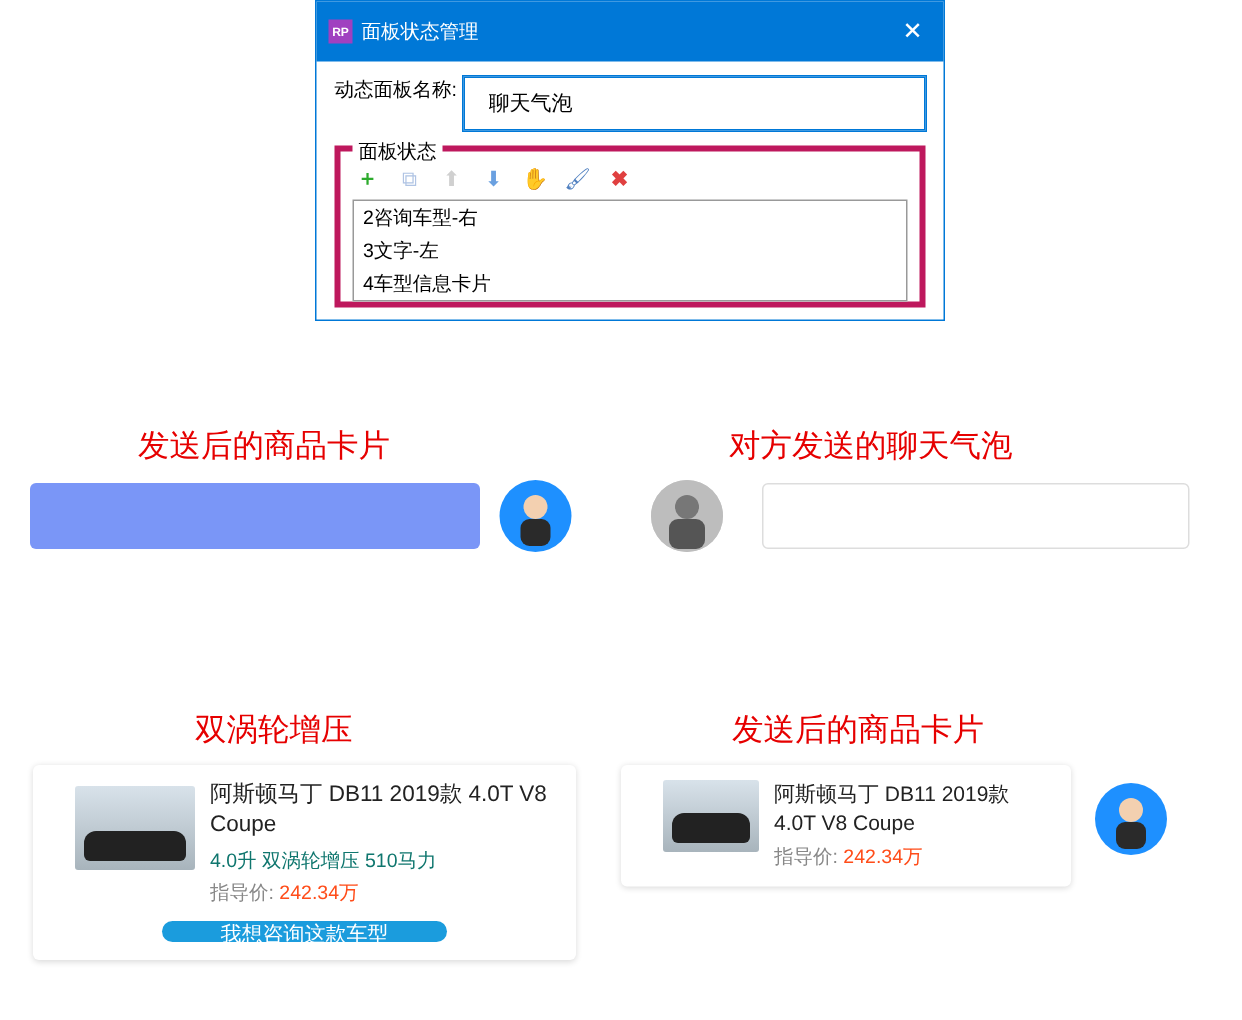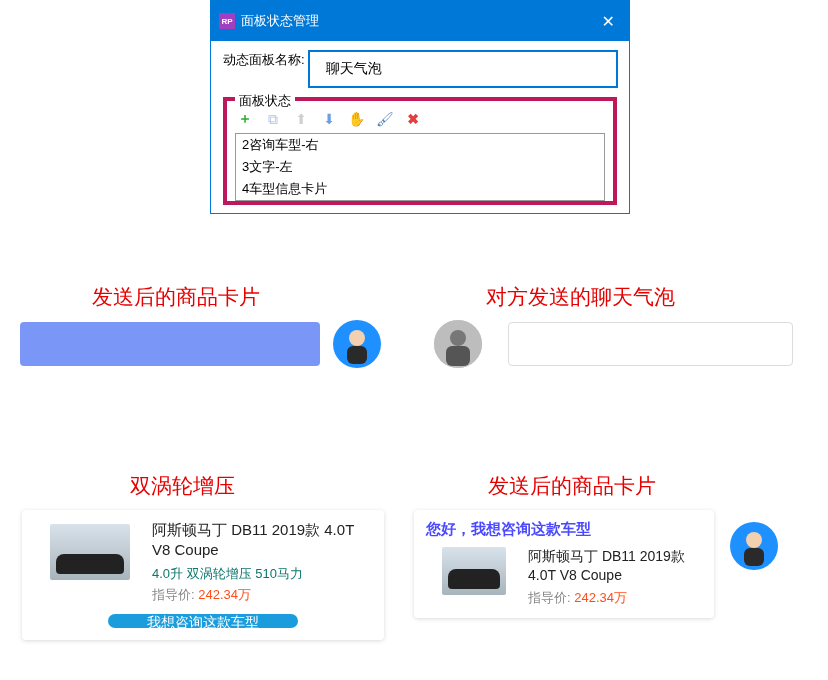--- a/index.html
+++ b/index.html
@@ -38,21 +38,21 @@
 
   
   .my-bubble { position: absolute; left: 20px; top: 322px; width: 300px; height: 44px; background: #7a96f7; border-radius: 4px; }
   .other-bubble { position: absolute; left: 508px; top: 322px; width: 285px; height: 44px; background: #fff; border: 1px solid #ddd; border-radius: 4px; }
   .avatar1 { position: absolute; left: 333px; top: 320px; width: 48px; height: 48px; border-radius: 50%; background: #1e90ff; overflow: hidden; }
   .avatar2 { position: absolute; left: 434px; top: 320px; width: 48px; height: 48px; border-radius: 50%; background: #ccc; overflow: hidden; }
   .avatar-face { width:100%; height:100%; display:flex; align-items:center; justify-content:center; }
 
   
   .card1 { position: absolute; left: 22px; top: 510px; width: 362px; padding: 10px 12px 12px 12px; background: #fff; box-shadow: 0 1px 4px rgba(0,0,0,0.15); border-radius: 4px; }
-  .card-row { display: flex; gap: 22px; padding-left: 16px; }
+  .card-row { display: flex; gap: 10px; padding-left: 16px; }
   .car-thumb { width: 80px; height: 56px; background: linear-gradient(180deg,#d8e2ea 0%,#a8b4bc 100%); border-radius: 2px; position: relative; margin-top: 4px; }
   .car-shape { position:absolute; bottom:6px; left:6px; right:6px; height:20px; background:#222; border-radius:8px 8px 4px 4px; }
   .card-info { flex: 1; font-size: 14px; line-height: 1.35; }
   .car-title { color: #222; font-size: 15px; }
   .car-spec { color: #0f766e; font-size: 13px; margin-top: 4px; }
   .price-row { color: #888; font-size: 13px; margin-top: 4px; }
   .price-val { color: #ff4d1a; font-weight: 500; }
   .inquire-btn { margin: 10px auto 0 auto; display: block; width: 190px; height: 14px; background: #1b9cdd; color: #fff; border: none; border-radius: 15px; font-size: 14px; cursor: pointer; }
 
   
@@ -131,21 +131,20 @@
       <div class="car-spec">4.0升 双涡轮增压 510马力</div>
       <div class="price-row">
         <span>指导价:  </span><span class="price-val">242.34万</span>
       </div>
     </div>
   </div>
   <button class="inquire-btn">我想咨询这款车型</button>
 </div>
 
 <div class="card2">
-  <div class="greet-line">您好，我想咨询这款车型</div>
   <div class="card-row">
     <div class="car-thumb">
         <div class="car-shape"></div>
       </div>
     <div class="card-info">
       <div class="car-title">阿斯顿马丁  DB11  2019款 4.0T V8 Coupe</div>
       <div class="price-row">
         <span>指导价:  </span><span class="price-val">242.34万</span>
       </div>
     </div>

